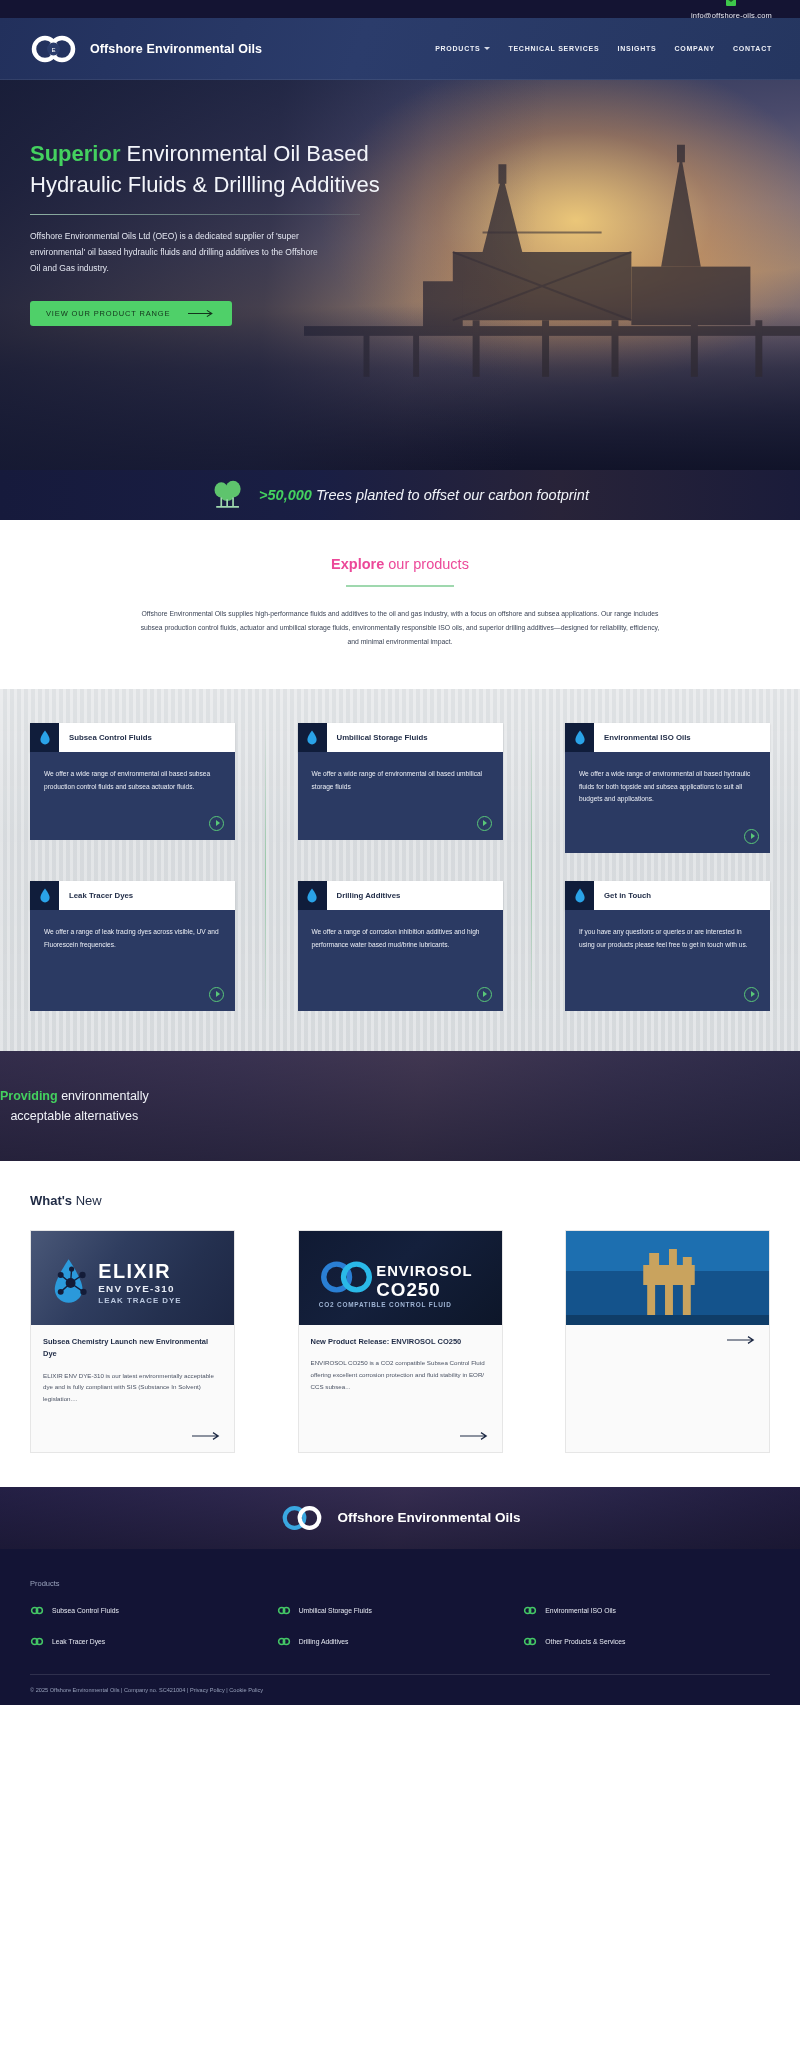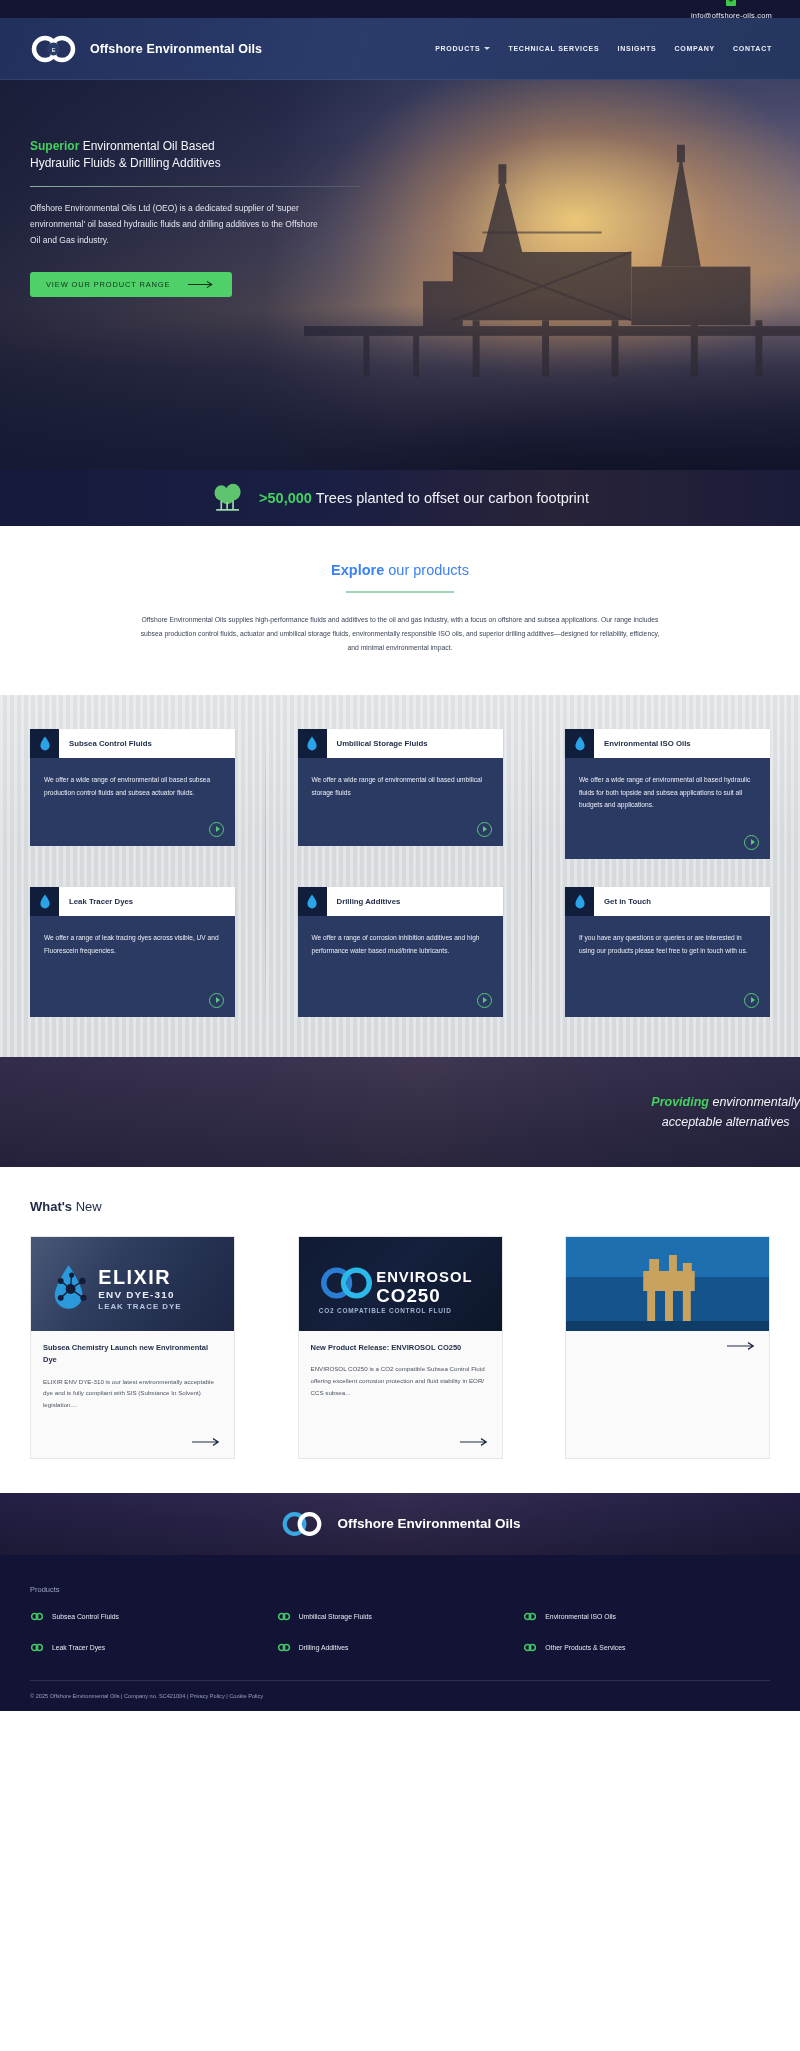--- a/index.html
+++ b/index.html
@@ -76,57 +76,57 @@
   .rig-silhouette { position: absolute; right: 0; bottom: 16%; width: 62%; height: 70%; opacity: .92; }
   .hero-scrim {
     position: absolute; inset: 0;
     background: linear-gradient(95deg, rgba(22,26,52,.86) 0%, rgba(26,30,58,.66) 34%, rgba(40,40,70,.18) 52%, rgba(0,0,0,0) 66%);
   }
   .hero-inner {
     position: relative; z-index: 3;
     padding: 58px 0 0 30px; width: 400px;
   }
   .hero-h1 {
-    font-size: 12px; line-height: 1.42; color: #f3f5fa; font-weight: 400;
+    font-size: 22px; line-height: 1.42; color: #f3f5fa; font-weight: 400;
   }
   .hero-h1 .accent { color: #44d15f; font-weight: 700; }
   .hero-rule {
     width: 330px; height: 1px; margin: 14px 0 14px;
     background: linear-gradient(90deg, rgba(160,200,180,.85), rgba(160,200,180,.15));
   }
   .hero-p {
     font-size: 8.5px; line-height: 1.85; color: #e3e6f0; width: 290px;
   }
   .hero-btn {
     margin-top: 24px;
     display: inline-flex; align-items: center; gap: 18px;
     background: #4fd069; color: #14331c;
     font-size: 7.5px; font-weight: 400; letter-spacing: .85px;
     padding: 8px 16px; border-radius: 3px; cursor: pointer; border: none;
   }
   .arrow-long { width: 28px; height: 9px; display: block; }
 
   
   .trees {
-    height: 56px; background: #161a3c;
+    height: 50px; background: #161a3c;
     display: flex; align-items: center; justify-content: center; gap: 14px;
-    position: relative; overflow: hidden;
+    position: relative; overflow: hidden; font-style: italic;
   }
   .trees:before {
     content:""; position:absolute; inset:0;
     background: linear-gradient(90deg,#161a3c 0%,#1a1f45 40%,#2a2438 70%,#1b1c3a 100%);
     opacity:.9;
   }
   .tree-ic { width: 34px; height: 32px; position: relative; z-index: 2; }
   .trees-text { position: relative; z-index: 2; font-size: 14.5px; color: #f0f2f8; font-weight: 400; }
   .trees-text .num { color: #44d15f; font-weight: 600; }
 
   
   .explore { background: #fff; padding: 36px 0 40px; text-align: center; }
-  .explore-h2 { font-size: 14.5px; color: #3b82f6; font-weight: 400; }
+  .explore-h2 { font-size: 14.5px; color: #ec4899; font-weight: 400; }
   .explore-h2 b { font-weight: 700; }
   .explore-rule { width: 108px; height: 2px; background: #9fd8ae; margin: 13px auto 20px; }
   .explore-p {
     width: 530px; margin: 0 auto; font-size: 6.8px; line-height: 2.05; color: #3b4456;
   }
 
   
   .products {
     position: relative; padding: 34px 0 40px;
     background: linear-gradient(180deg,#e4e6e8 0%,#d9dcdf 40%,#e2e4e6 100%);
@@ -174,23 +174,22 @@
     border: 1.2px solid #59c779; display: flex; align-items: center; justify-content: center;
   }
   .pcard-arrow span {
     width: 0; height: 0; border-top: 3px solid transparent; border-bottom: 3px solid transparent;
     border-left: 4.5px solid #59c779; margin-left: 2px;
   }
 
   
   .altbanner {
     height: 110px; position: relative; overflow: hidden;
-    display: flex; align-items: center; justify-content: flex-end;
+    display: flex; align-items: center; justify-content: flex-start;
     background: linear-gradient(100deg,#3d3352 0%,#4a3f5e 30%,#5b4a60 52%,#413a58 76%,#2e2e4c 100%);
-    font-style: italic;
   }
   .altbanner:before{
     content:""; position:absolute; inset:0;
     background: linear-gradient(180deg, rgba(44,40,70,.55), rgba(30,28,52,.78));
   }
   .alt-text {
     position: relative; z-index: 2; text-align: center;
     font-size: 12.5px; line-height: 1.6; color: #f1f3f8;
   }
   .alt-text .accent { color: #44d15f; font-weight: 600; }

